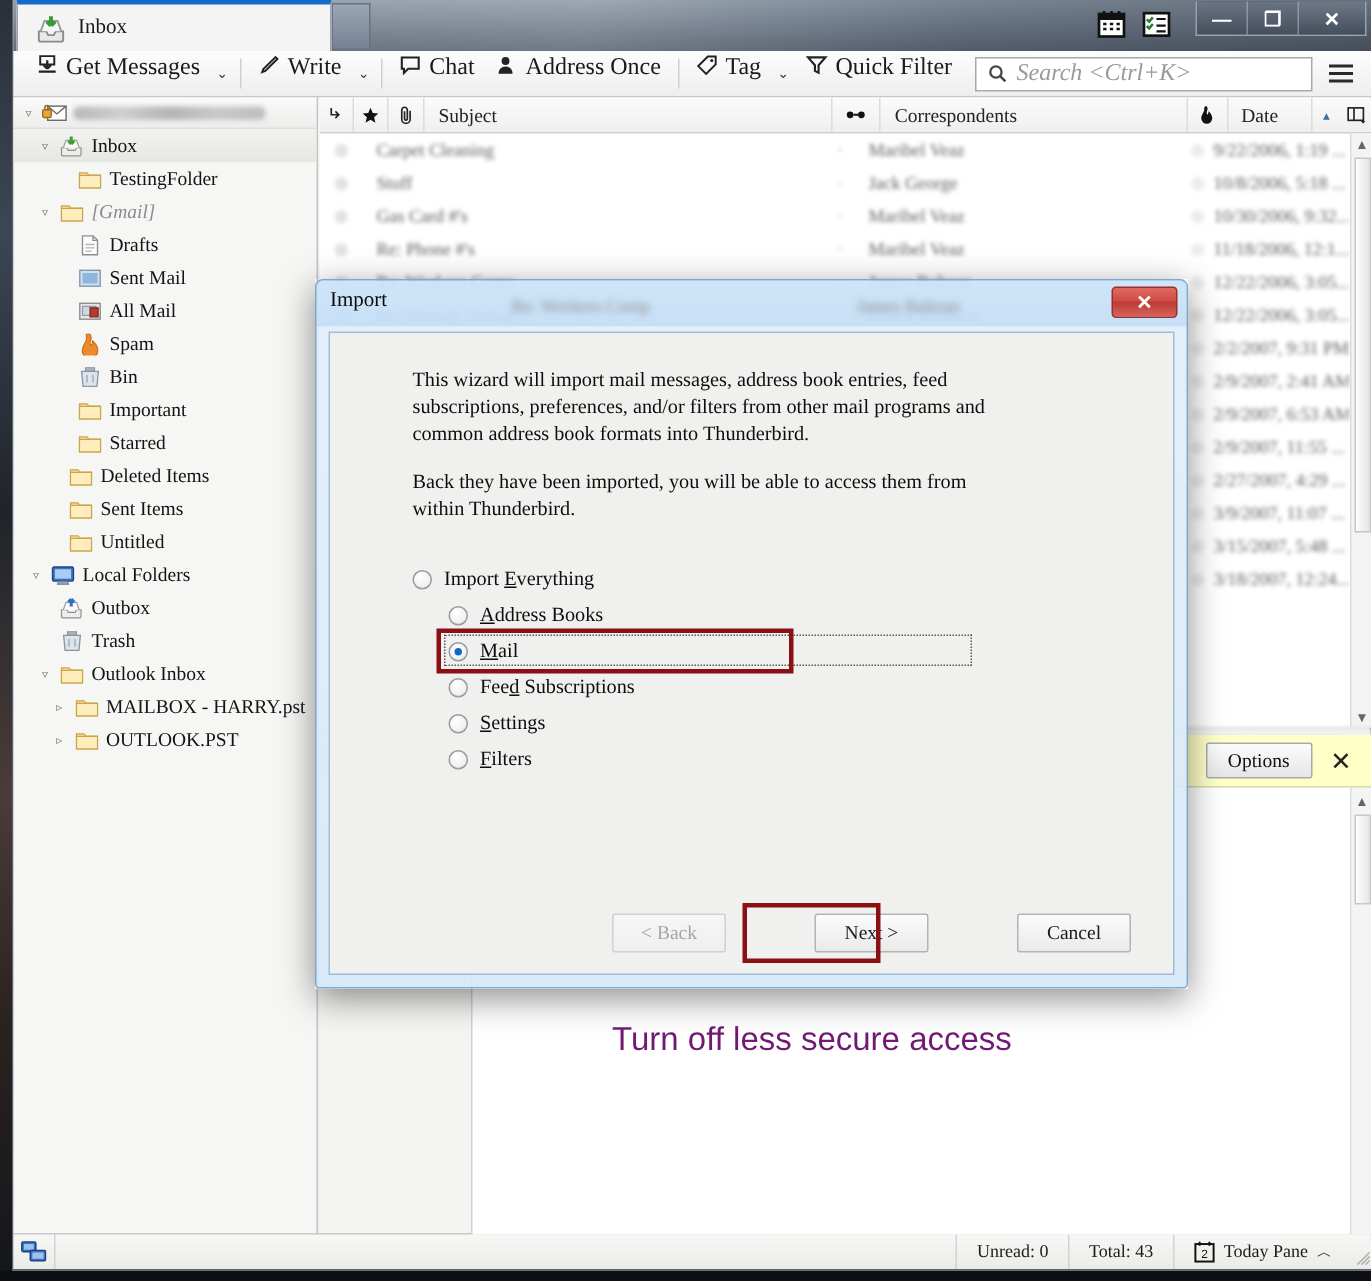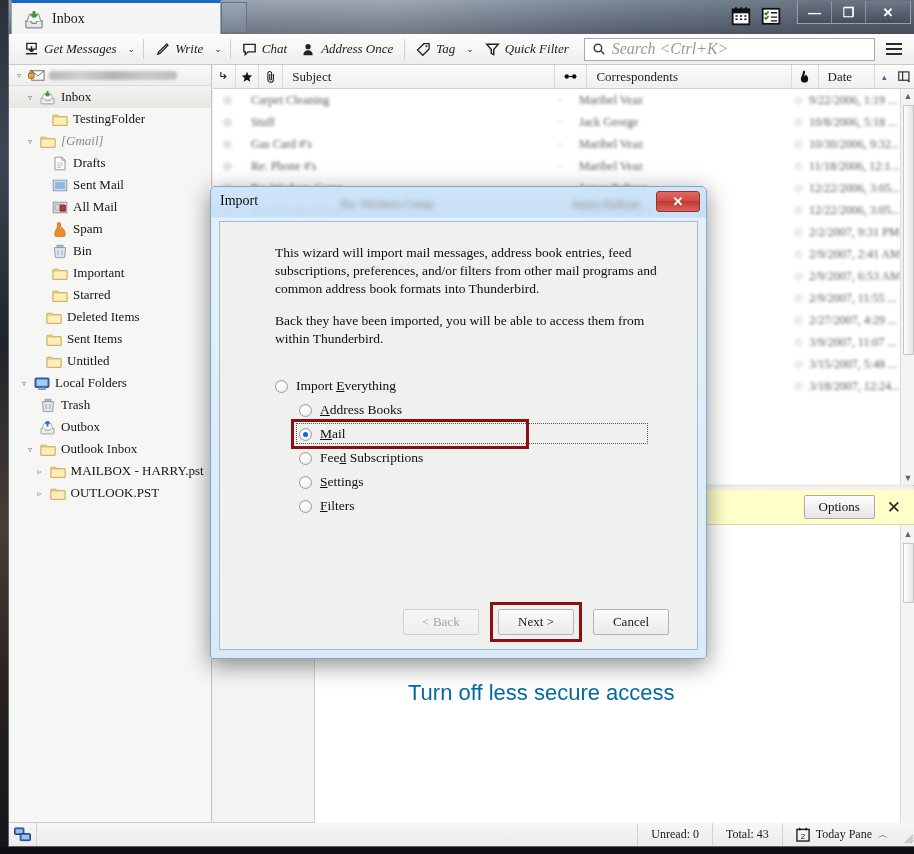--- a/index.html
+++ b/index.html
@@ -89,26 +89,25 @@
   
   .toolbar {
     position: absolute; left: 0; top: 34px; width: 906px; height: 31px;
     background: linear-gradient(180deg,#fdfdfd,#eeeeee);
     border-bottom: 1px solid #c8c8c8;
     display: flex; align-items: center;
     padding-left: 8px;
     gap: 0px;
   }
   .tb-btn {
-    display: flex; align-items: center; gap: 5px;
+    display: flex; gap: 5px;
     height: 26px; padding: 0 7px;
-    font-size: 13px; color: #1a1a1a;
+    font-size: 16px; color: #1a1a1a;
     font-family: "Liberation Serif", serif;
     white-space: nowrap;
-    font-style: italic;
   }
   .tb-caret { font-size: 9px; padding: 0 4px; color:#333; }
   .tb-sep { width:1px; height:20px; background:#cfcfcf; margin:0 4px; }
   .searchbox {
     flex: 1; height: 23px; margin: 0 8px;
     background: #fff;
     border: 1px solid #a8a8a8;
     display: flex; align-items: center; gap: 6px;
     padding-left: 7px;
     max-width: 305px;
@@ -247,21 +246,21 @@
   .imgph{
     position:absolute; left:182px; top:33px; width:100px; height:90px;
     border:1px solid #222; background:#fff;
   }
   .broken-ico{
     position:absolute; left:5px; top:5px; width:18px; height:18px;
     opacity:0.45;
   }
   .bodytext{
     position:absolute; left:93px; top:155px;
-    font-size:22px; color:#0369a1;
+    font-size:22px; color:#701a75;
     font-family:"Liberation Sans", sans-serif;
   }
   .body-scroll{
     position:absolute; right:0; top:0; width:15px; height:298px;
     background:#f4f4f4; border-left:1px solid #dcdcdc;
     display:flex; flex-direction:column; align-items:center;
   }
   .body-scroll .ls-arrow{ margin-top:2px; }
   .bs-thumb{ position:absolute; top:18px; left:2px; width:11px; height:60px;
     background:linear-gradient(90deg,#fdfdfd,#e6e6e6); border:1px solid #c8c8c8;}
@@ -282,21 +281,21 @@
     font-family:"Liberation Serif",serif;
   }
   .sb-left{ width:28px; display:flex; align-items:center; justify-content:center; border-right:1px solid #d2d2d2; height:100%;}
   .sb-spacer{flex:1;}
   .sb-cell{ padding:0 13px; height:100%; display:flex;align-items:center; border-left:1px solid #d2d2d2;}
   .sb-today{ display:flex; align-items:center; gap:6px; }
   .sb-grip{width:14px;height:100%;display:flex;align-items:flex-end;justify-content:center;padding-bottom:2px;}
 
   
   .dialog{
-    position:absolute; left:210px; top:186px; width:497px; height:473px;
+    position:absolute; left:210px; top:186px; width:582px; height:473px;
     z-index: 50;
     box-shadow: 0 6px 22px rgba(0,0,0,0.45);
   }
   .dlg-frame{
     position:absolute; inset:0;
     border:1px solid #7fa8d0;
     border-radius:5px 5px 3px 3px;
     background: linear-gradient(180deg, rgba(205,228,248,0.96) 0%, rgba(196,222,246,0.94) 30px, rgba(224,238,250,0.9) 31px, rgba(214,232,248,0.9) 100%);
     overflow:hidden;
   }
@@ -368,20 +367,21 @@
     display:flex; justify-content:flex-end; gap:19px;
     padding-right:28px;
   }
   .dlg-btn{
     width:76px;height:26px;
     background:linear-gradient(180deg,#fbfbfb,#eaeaea);
     border:1px solid #b3b3b3; border-radius:2px;
     display:flex;align-items:center;justify-content:center;
     font-size:13px;color:#1a1a1a;
     font-family:"Liberation Serif",serif;
+    margin-left:40px;
   }
   .dlg-btn.disabled{ color:#a6a6a6; background:linear-gradient(180deg,#f6f6f6,#efefef); border-color:#d0d0d0;}
   .next-wrap{ position:relative; }
   .redbox-next{
     position:absolute; left:-8px; top:-7px; width:92px; height:40px;
     border:3px solid #8a1016;
     pointer-events:none;
   }
 </style>
 </head>
@@ -613,34 +613,34 @@
             <svg viewBox="0 0 16 15" class="fold-ico">
               <rect x="1" y="2" width="14" height="9.4" rx="1" fill="#3a6fc4" stroke="#1f4684" stroke-width=".9"></rect>
               <rect x="2.6" y="3.5" width="10.8" height="6.3" fill="#a8cdf3"></rect>
               <path d="M5.2 11.5h5.6l.9 2H4.3z" fill="#97a6b5" stroke="#6e7d8c" stroke-width=".7"></path>
             </svg>
             <span style="font-weight: normal;">Local Folders</span>
           </div>
           <div class="folder-row" style="padding-left: 16px;">
             <span class="twisty"></span>
             <svg viewBox="0 0 16 15" class="fold-ico">
+              <path d="M1 8.5h3.6l.9 1.8h4.6l.9-1.8H14V13a.9.9 0 0 1-.9.9H1.9A.9.9 0 0 1 1 13z" fill="#ededed" stroke="#8f8f8f" stroke-width=".8"></path>
+              <path d="M2.2 8.5 4 3.6h7l1.8 4.9" fill="#fafafa" stroke="#9b9b9b" stroke-width=".8"></path>
+              <path d="M7.5 6.4v-5m0 0 2 2M7.5 1.4l-2 2" stroke="#2f72c4" stroke-width="2" fill="none"></path>
+            </svg>
+            <span>Outbox</span>
+          </div>
+          <div class="folder-row" style="padding-left: 16px;">
+            <span class="twisty"></span>
+            <svg viewBox="0 0 16 15" class="fold-ico">
               <path d="M2.4 3.6h11.2l-1 10H3.4z" fill="#dde4ea" stroke="#8b98a4" stroke-width=".9"></path>
               <rect x="5" y="1.2" width="6" height="2.1" fill="#aebcc8" stroke="#8b98a4" stroke-width=".8"></rect>
               <path d="M6 6v5M10 6v5" stroke="#9aa7b3" stroke-width=".9"></path>
             </svg>
             <span>Trash</span>
-          </div>
-          <div class="folder-row" style="padding-left: 16px;">
-            <span class="twisty"></span>
-            <svg viewBox="0 0 16 15" class="fold-ico">
-              <path d="M1 8.5h3.6l.9 1.8h4.6l.9-1.8H14V13a.9.9 0 0 1-.9.9H1.9A.9.9 0 0 1 1 13z" fill="#ededed" stroke="#8f8f8f" stroke-width=".8"></path>
-              <path d="M2.2 8.5 4 3.6h7l1.8 4.9" fill="#fafafa" stroke="#9b9b9b" stroke-width=".8"></path>
-              <path d="M7.5 6.4v-5m0 0 2 2M7.5 1.4l-2 2" stroke="#2f72c4" stroke-width="2" fill="none"></path>
-            </svg>
-            <span>Outbox</span>
           </div>
           <div class="folder-row" style="padding-left: 16px;">
             <span class="twisty">▿</span>
             <svg viewBox="0 0 16 15" class="fold-ico">
               <path d="M1 3.2h5l1.2 1.5H15v8.6H1z" fill="#fbdf9a" stroke="#c9a64a" stroke-width=".8"></path>
               <path d="M1 4.9h14v8.4H1z" fill="#ffeebb" stroke="#c9a64a" stroke-width=".8"></path>
             </svg>
             <span>Outlook Inbox</span>
           </div>
           <div class="folder-row" style="padding-left: 25.6px;">

